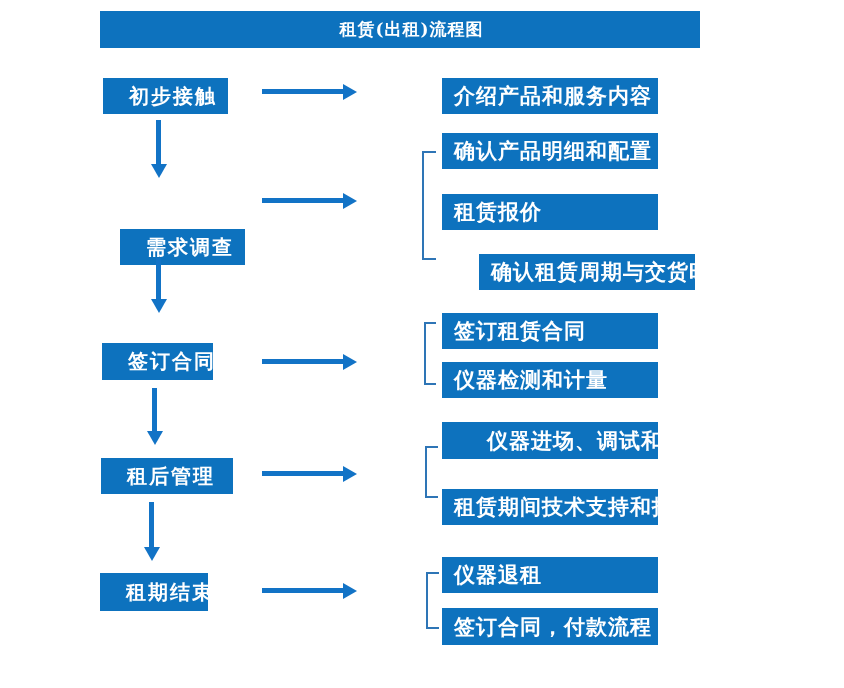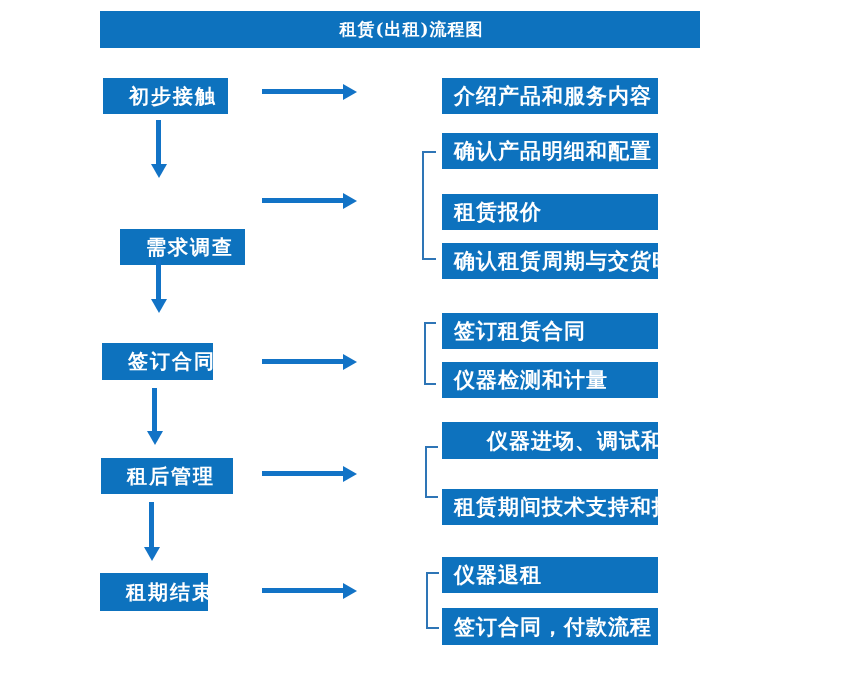--- a/index.html
+++ b/index.html
@@ -92,21 +92,21 @@
 
   <div class="stage" style="left:103px; top:78px;  width:125px; height:36px;">初步接触</div>
   <div class="stage" style="left:120px; top:187px; width:125px; height:36px;margin-top:42px;">需求调查</div>
   <div class="stage" style="left:102px; top:343px; width:111px; height:37px;">签订合同</div>
   <div class="stage" style="left:101px; top:458px; width:132px; height:36px;">租后管理</div>
   <div class="stage" style="left:100px; top:573px; width:108px; height:38px;">租期结束</div>
 
   <div class="detail" style="top:78px;">介绍产品和服务内容</div>
   <div class="detail" style="top:133px;">确认产品明细和配置</div>
   <div class="detail" style="top:187px;margin-top:7px;">租赁报价</div>
-  <div class="detail" style="top:243px;">确认租赁周期与交货时间</div>
+  <div class="detail" style="top:254px;margin-left:37px;">确认租赁周期与交货时间</div>
   <div class="detail" style="top:362px;">仪器检测和计量</div>
   <div class="detail" style="top:313px;">签订租赁合同</div>
   <div class="detail" style="top:422px; height:37px;padding-left:45px;">仪器进场、调试和验收</div>
   <div class="detail" style="top:489px;">租赁期间技术支持和指导</div>
   <div class="detail" style="top:557px;">仪器退租</div>
   <div class="detail" style="top:608px; height:37px;">签订合同，付款流程</div>
 
   <div class="harrow" style="top:84px;">
     <div class="shaft"></div>
     <div class="head"></div>

